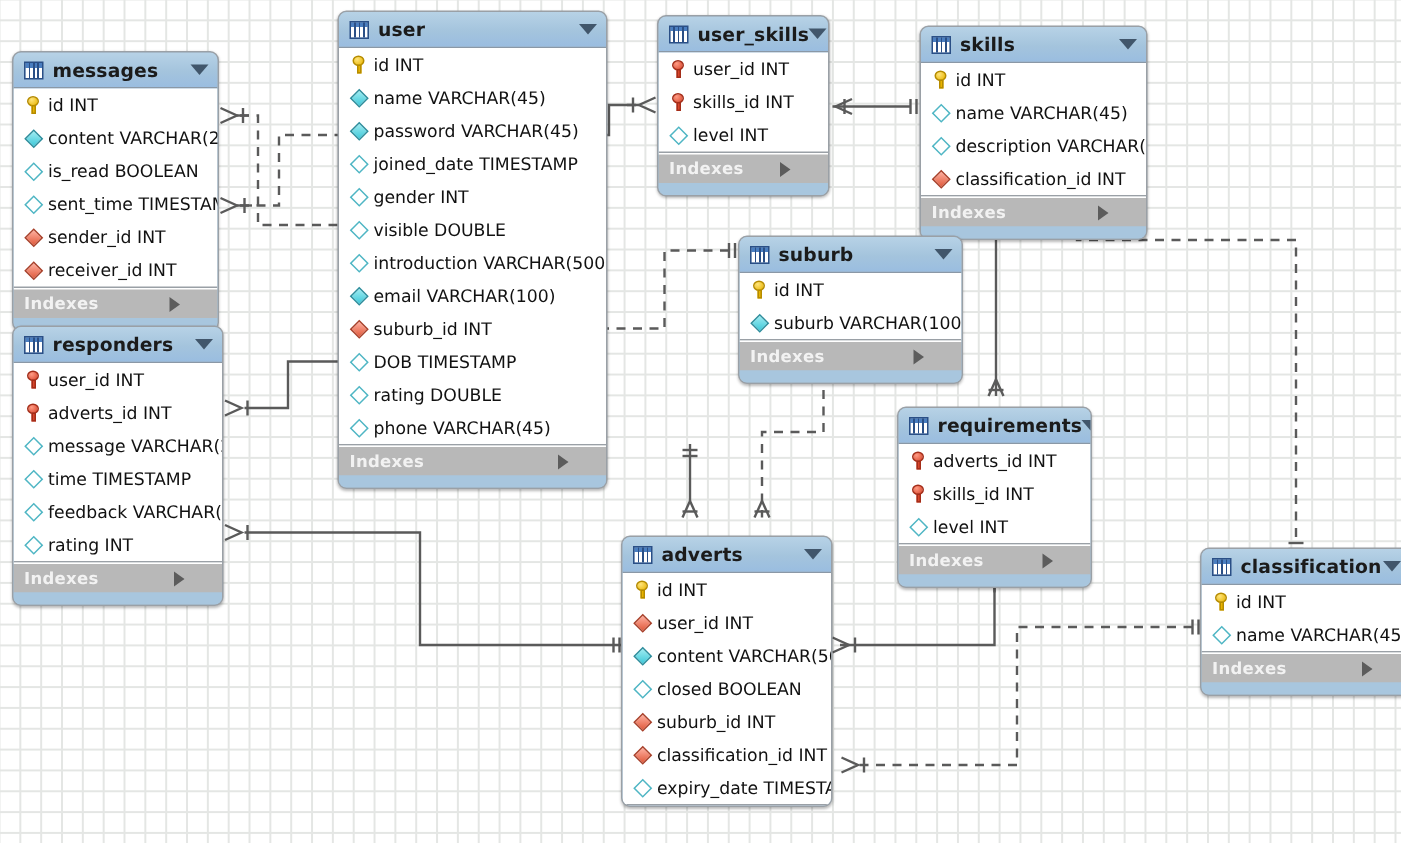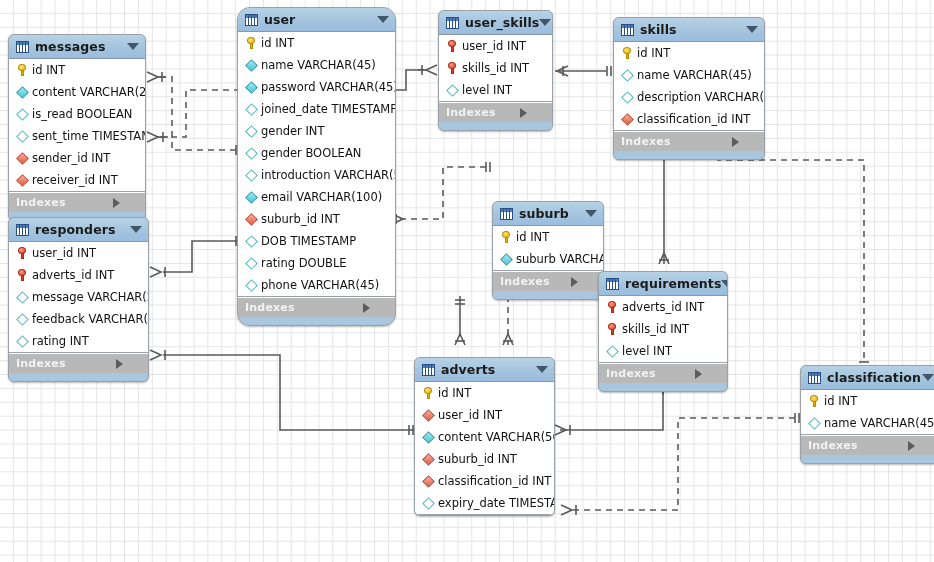--- a/index.html
+++ b/index.html
@@ -290,21 +290,21 @@
             </span>
             <span>receiver_id INT</span>
           </div>
         </div>
         <div class="idx">
           <span class="ilabel">Indexes</span>
           <span class="iarrow"></span>
         </div>
         <div class="foot"></div>
       </div>
-      <div class="tbl" style="left: 237px; top: 7px; width: 159px; border-radius: 13px;">
+      <div class="tbl" style="left: 225px; top: 7px; width: 180px;">
         <div class="tbl-hdr">
           <span class="ticon"></span>
           <span class="tname">user</span>
           <span class="caret"></span>
         </div>
         <div class="cols">
           <div class="col">
             <span class="glyph">
               <span class="g-pk"></span>
             </span>
@@ -331,21 +331,21 @@
           <div class="col">
             <span class="glyph">
               <span class="g-dia hollow"></span>
             </span>
             <span>gender INT</span>
           </div>
           <div class="col">
             <span class="glyph">
               <span class="g-dia hollow"></span>
             </span>
-            <span>gender BOOLEAN</span>
+            <span>visible DOUBLE</span>
           </div>
           <div class="col">
             <span class="glyph">
               <span class="g-dia hollow"></span>
             </span>
             <span>introduction VARCHAR(500)</span>
           </div>
           <div class="col">
             <span class="glyph">
               <span class="g-dia filled"></span>
@@ -475,36 +475,42 @@
           <div class="col">
             <span class="glyph">
               <span class="g-dia hollow"></span>
             </span>
             <span>message VARCHAR(200)</span>
           </div>
           <div class="col">
             <span class="glyph">
               <span class="g-dia hollow"></span>
             </span>
+            <span>time TIMESTAMP</span>
+          </div>
+          <div class="col">
+            <span class="glyph">
+              <span class="g-dia hollow"></span>
+            </span>
             <span>feedback VARCHAR(45)</span>
           </div>
           <div class="col">
             <span class="glyph">
               <span class="g-dia hollow"></span>
             </span>
             <span>rating INT</span>
           </div>
         </div>
         <div class="idx">
           <span class="ilabel">Indexes</span>
           <span class="iarrow"></span>
         </div>
         <div class="foot"></div>
       </div>
-      <div class="tbl" style="left: 492px; top: 157px; width: 112px; margin-top: 44px;">
+      <div class="tbl" style="left: 492px; top: 157px; width: 150px;">
         <div class="tbl-hdr">
           <span class="ticon"></span>
           <span class="tname">suburb</span>
           <span class="caret"></span>
         </div>
         <div class="cols">
           <div class="col">
             <span class="glyph">
               <span class="g-pk"></span>
             </span>
@@ -572,20 +578,26 @@
             <span class="glyph">
               <span class="g-dia fk"></span>
             </span>
             <span>user_id INT</span>
           </div>
           <div class="col">
             <span class="glyph">
               <span class="g-dia filled"></span>
             </span>
             <span>content VARCHAR(500)</span>
+          </div>
+          <div class="col">
+            <span class="glyph">
+              <span class="g-dia hollow"></span>
+            </span>
+            <span>closed BOOLEAN</span>
           </div>
           <div class="col">
             <span class="glyph">
               <span class="g-dia fk"></span>
             </span>
             <span>suburb_id INT</span>
           </div>
           <div class="col">
             <span class="glyph">
               <span class="g-dia fk"></span>

